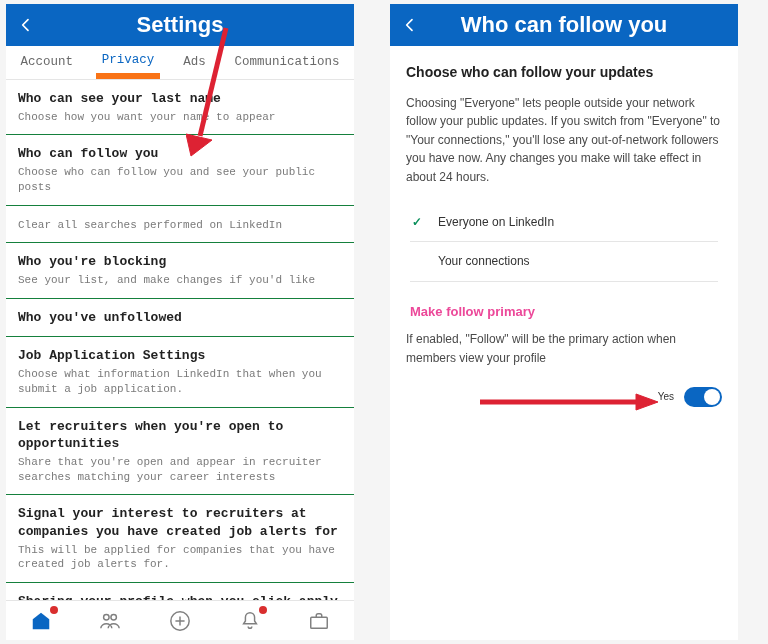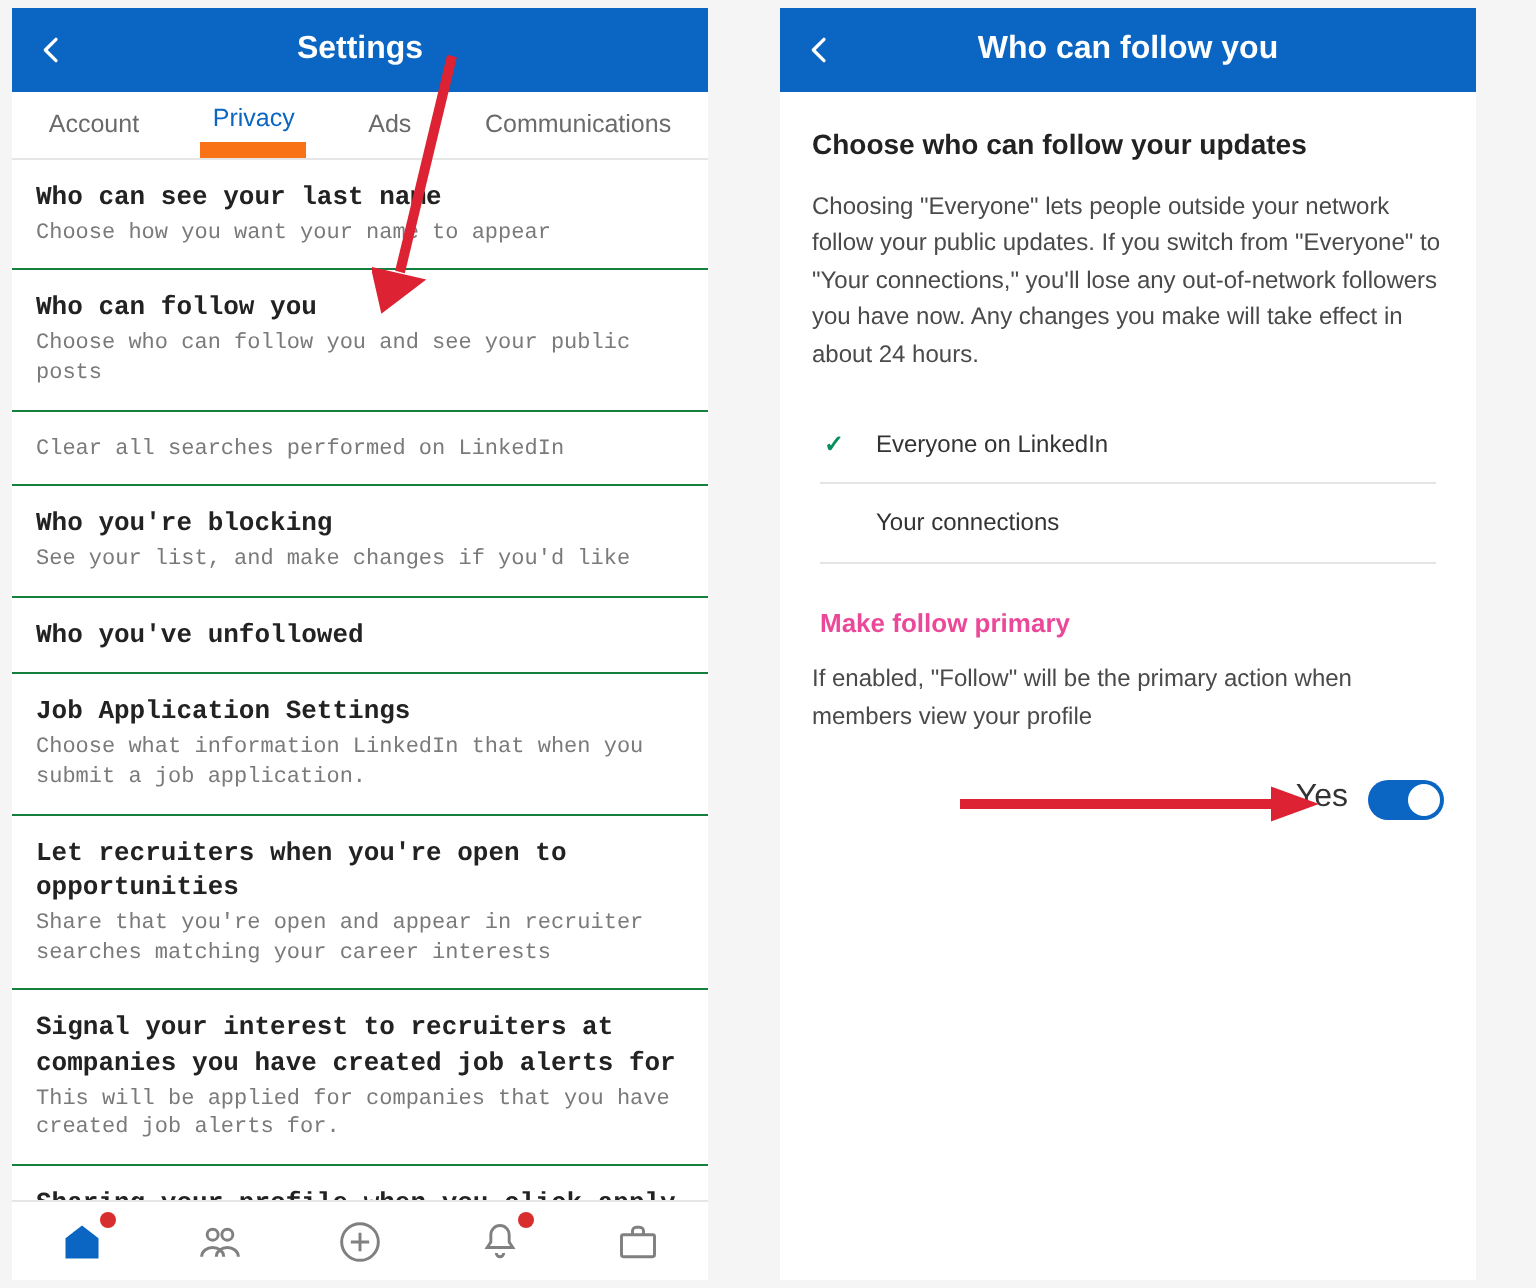--- a/index.html
+++ b/index.html
@@ -22,28 +22,28 @@
     height: 42px;
     display:flex;
     align-items:center;
     justify-content:center;
     position:relative;
   }
   .header .back {
     position:absolute; left:12px; top:50%; transform:translateY(-50%);
     width:16px; height:16px;
   }
-  .header .title { font-size:16px; font-weight:600; }
+  .header .title { font-size:22px; font-weight:600; }
   .tabs {
     display:flex; height:34px; border-bottom:1px solid #e5e5e5;
     align-items:center; justify-content:space-around;
     font-size:12.5px; color:#6a6a6a;
   }
-  .tab { padding:0 6px; height:100%; display:flex; align-items:center; border-bottom:2px solid transparent; }
-  .tab.active { color:#0a66c2; border-bottom:8px solid #f97316; }
+  .tab { padding:0 6px; height:100%; display:flex; align-items:center; border-bottom:2px solid transparent;font-family:Liberation Mono, monospace; }
+  .tab.active { color:#0a66c2; border-bottom:6px solid #f97316; }
   .list { flex:1; overflow:hidden; }
   .row { padding:10px 12px 10px 12px; border-bottom:1px solid #15803d;font-family:Liberation Mono, monospace; }
   .row .t { font-size:13px; font-weight:700; color:#222; line-height:1.35; }
   .row .s { font-size:11px; color:#7a7a7a; line-height:1.35; margin-top:2px; }
   .bottom {
     height:40px; border-top:1px solid #e5e5e5;
     display:flex; align-items:center; justify-content:space-around;
   }
   .bicon { width:22px; height:22px; color:#808080; position:relative; }
   .bicon.active { color:#0a66c2; }
@@ -58,21 +58,21 @@
   .option {
     padding:10px 4px 10px 28px; border-bottom:1px solid #e5e5e5;
     position:relative; font-size:12px; color:#333;
   }
   .option .check { position:absolute; left:2px; top:10px; color:#0a8f5b; font-weight:700; }
   .subhead { font-size:13px; color:#ec4899; font-weight:600; margin:18px 4px 8px; }
   .toggle-line {
     margin-top:20px; display:flex; align-items:center; justify-content:flex-end;
     gap:10px; position:relative;
   }
-  .toggle-line .lbl { font-size:16px; color:#333; }
+  .toggle-line .lbl { font-size:10px; color:#333; }
   .toggle {
     width:38px; height:20px; background:#0a66c2; border-radius:12px; position:relative;
   }
   .toggle::after {
     content:""; position:absolute; top:2px; right:2px; width:16px; height:16px;
     background:#fff; border-radius:50%;
   }
   
   .arrow-red { position:absolute; pointer-events:none; }
   .arrow-red svg polygon, .arrow-red svg line { stroke:#d23; fill:#d23; }

